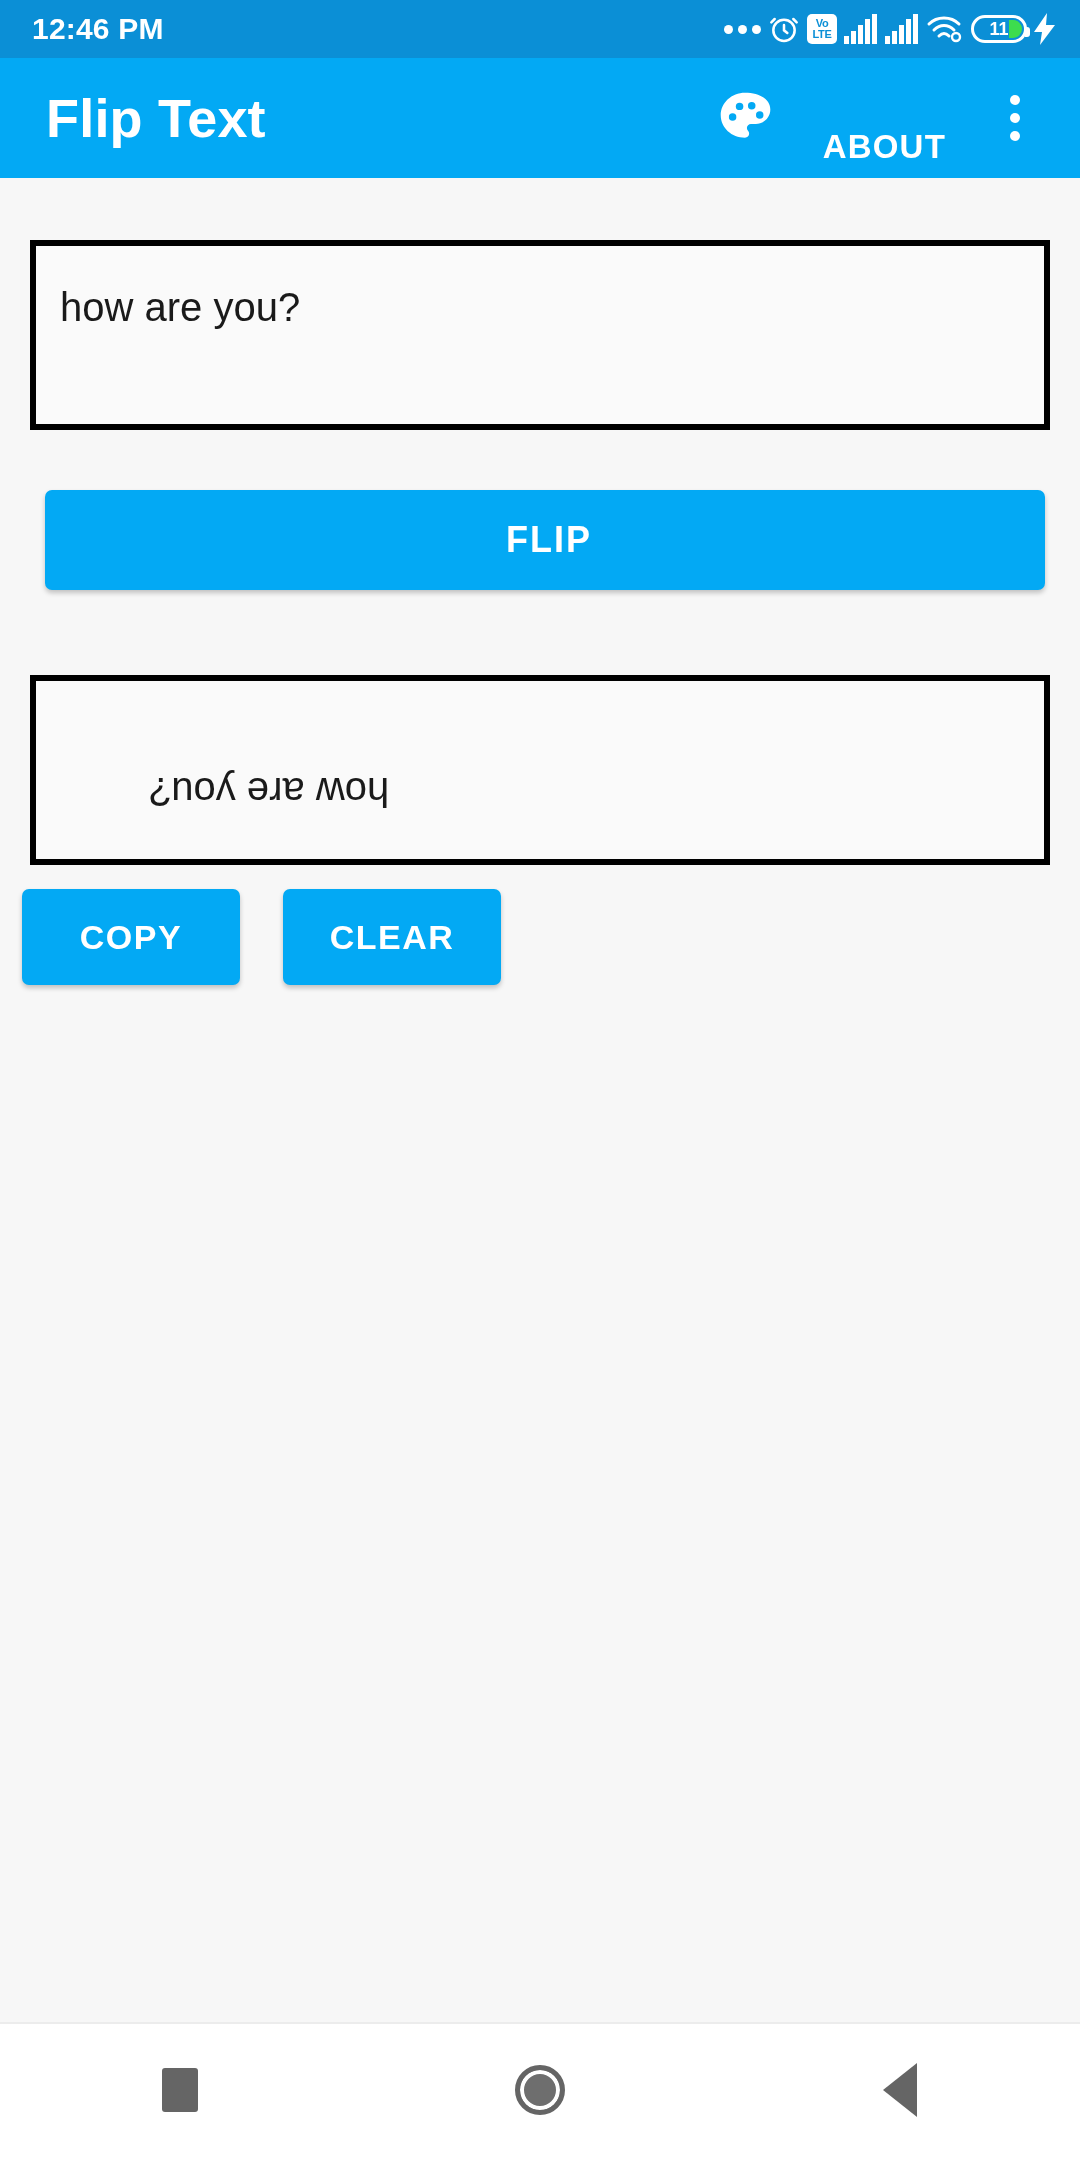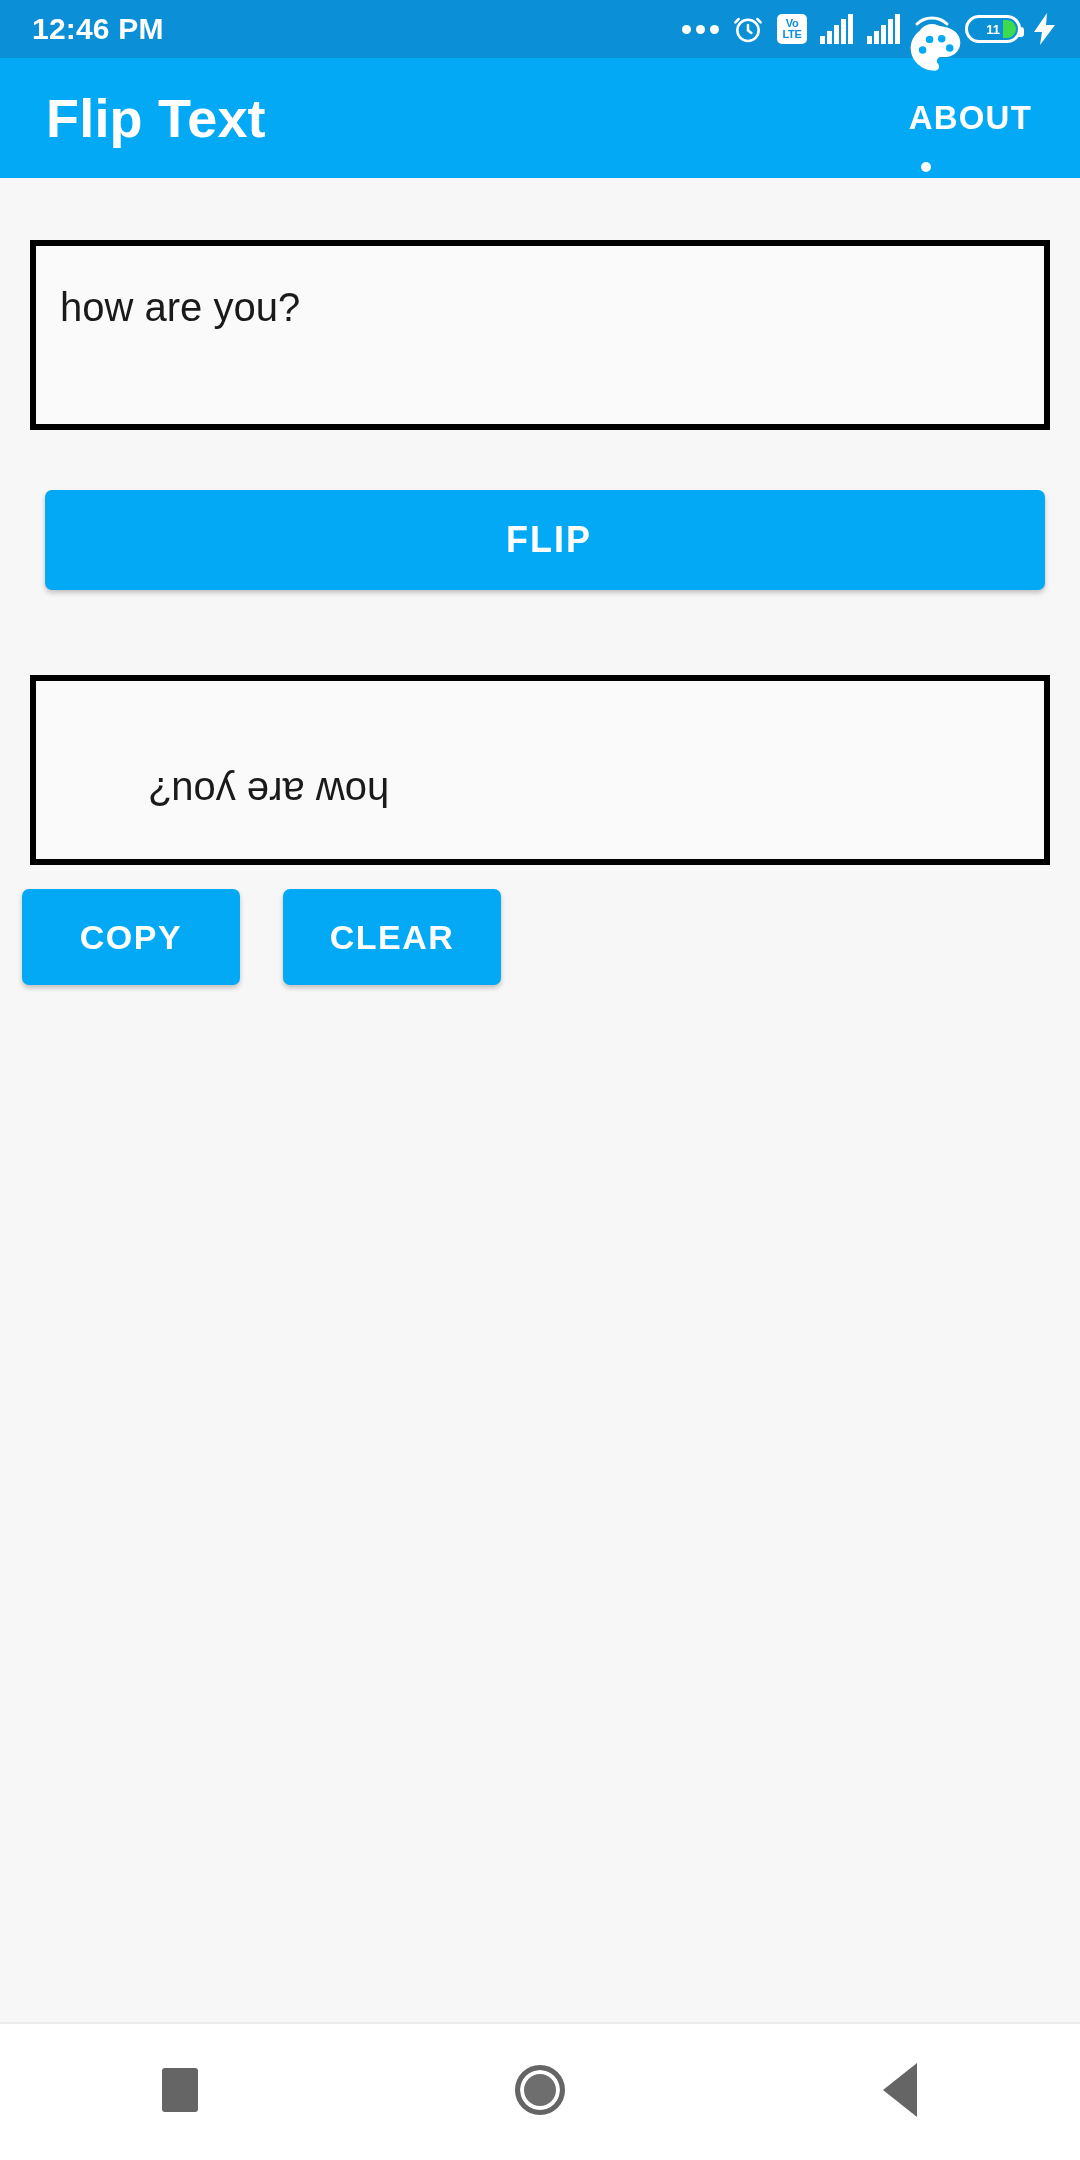--- a/index.html
+++ b/index.html
@@ -15,21 +15,21 @@
   .status-bar {
     position:absolute; top:0; left:0; width:1080px; height:58px;
     background:#0b8fd6; display:flex; align-items:center;
     padding:0 24px 0 32px;
   }
   .status-time {
     color:#ffffff; font-size:30px; font-weight:bold; letter-spacing:0.2px;
     white-space:nowrap;
   }
   .status-icons {
-    margin-left:auto; display:flex; align-items:center; gap:13px;
+    margin-left:auto; display:flex; align-items:center; gap:7px;
   }
   .si { display:flex; align-items:center; justify-content:center; }
   .dots-3 { display:flex; gap:5px; align-items:center; }
   .dots-3 i { width:9px; height:9px; border-radius:50%; background:#fff; display:block; }
   .volte {
     width:30px; height:30px; border-radius:5px; background:#fff;
     color:#0b8fd6; font-size:11px; font-weight:bold; line-height:1;
     display:flex; flex-direction:column; align-items:center; justify-content:center;
   }
   .volte span { display:block; font-size:11px; letter-spacing:-0.4px; }
@@ -39,32 +39,32 @@
   }
   .battery:after {
     content:""; position:absolute; right:-6px; top:9px;
     width:5px; height:10px; background:#fff; border-radius:0 3px 3px 0;
   }
   .battery .fill {
     position:absolute; right:2px; top:2px; bottom:2px; width:13px;
     background:#3ddc4e; border-radius:0 10px 10px 0;
   }
   .battery .lvl {
-    position:relative; z-index:2; color:#fff; font-size:13px; font-weight:bold;
+    position:relative; z-index:2; color:#fff; font-size:18px; font-weight:bold;
   }
 
   
   .app-bar {
     position:absolute; top:58px; left:0; width:1080px; height:120px;
     background:#03a9f4; display:flex; align-items:center; padding:0 26px 0 46px;
   }
   .app-title {
     color:#ffffff; font-size:54px; font-weight:bold; letter-spacing:0.2px;
   }
-  .app-actions { margin-left:auto; display:flex; align-items:flex-start; gap:0px;flex-direction:column; }
+  .app-actions { margin-left:auto; display:flex; align-items:flex-end; gap:8px; }
   .palette-btn { width:96px; height:96px; display:flex; align-items:center; justify-content:center; }
   .about-btn {
     color:#ffffff; font-size:33px; font-weight:bold; letter-spacing:1.2px;
     padding:0 22px; white-space:nowrap;
   }
   .overflow-btn {
     width:78px; height:96px; display:flex; flex-direction:column;
     align-items:center; justify-content:center; gap:8px;
   }
   .overflow-btn i { width:10px; height:10px; border-radius:50%; background:#fff; display:block; }

